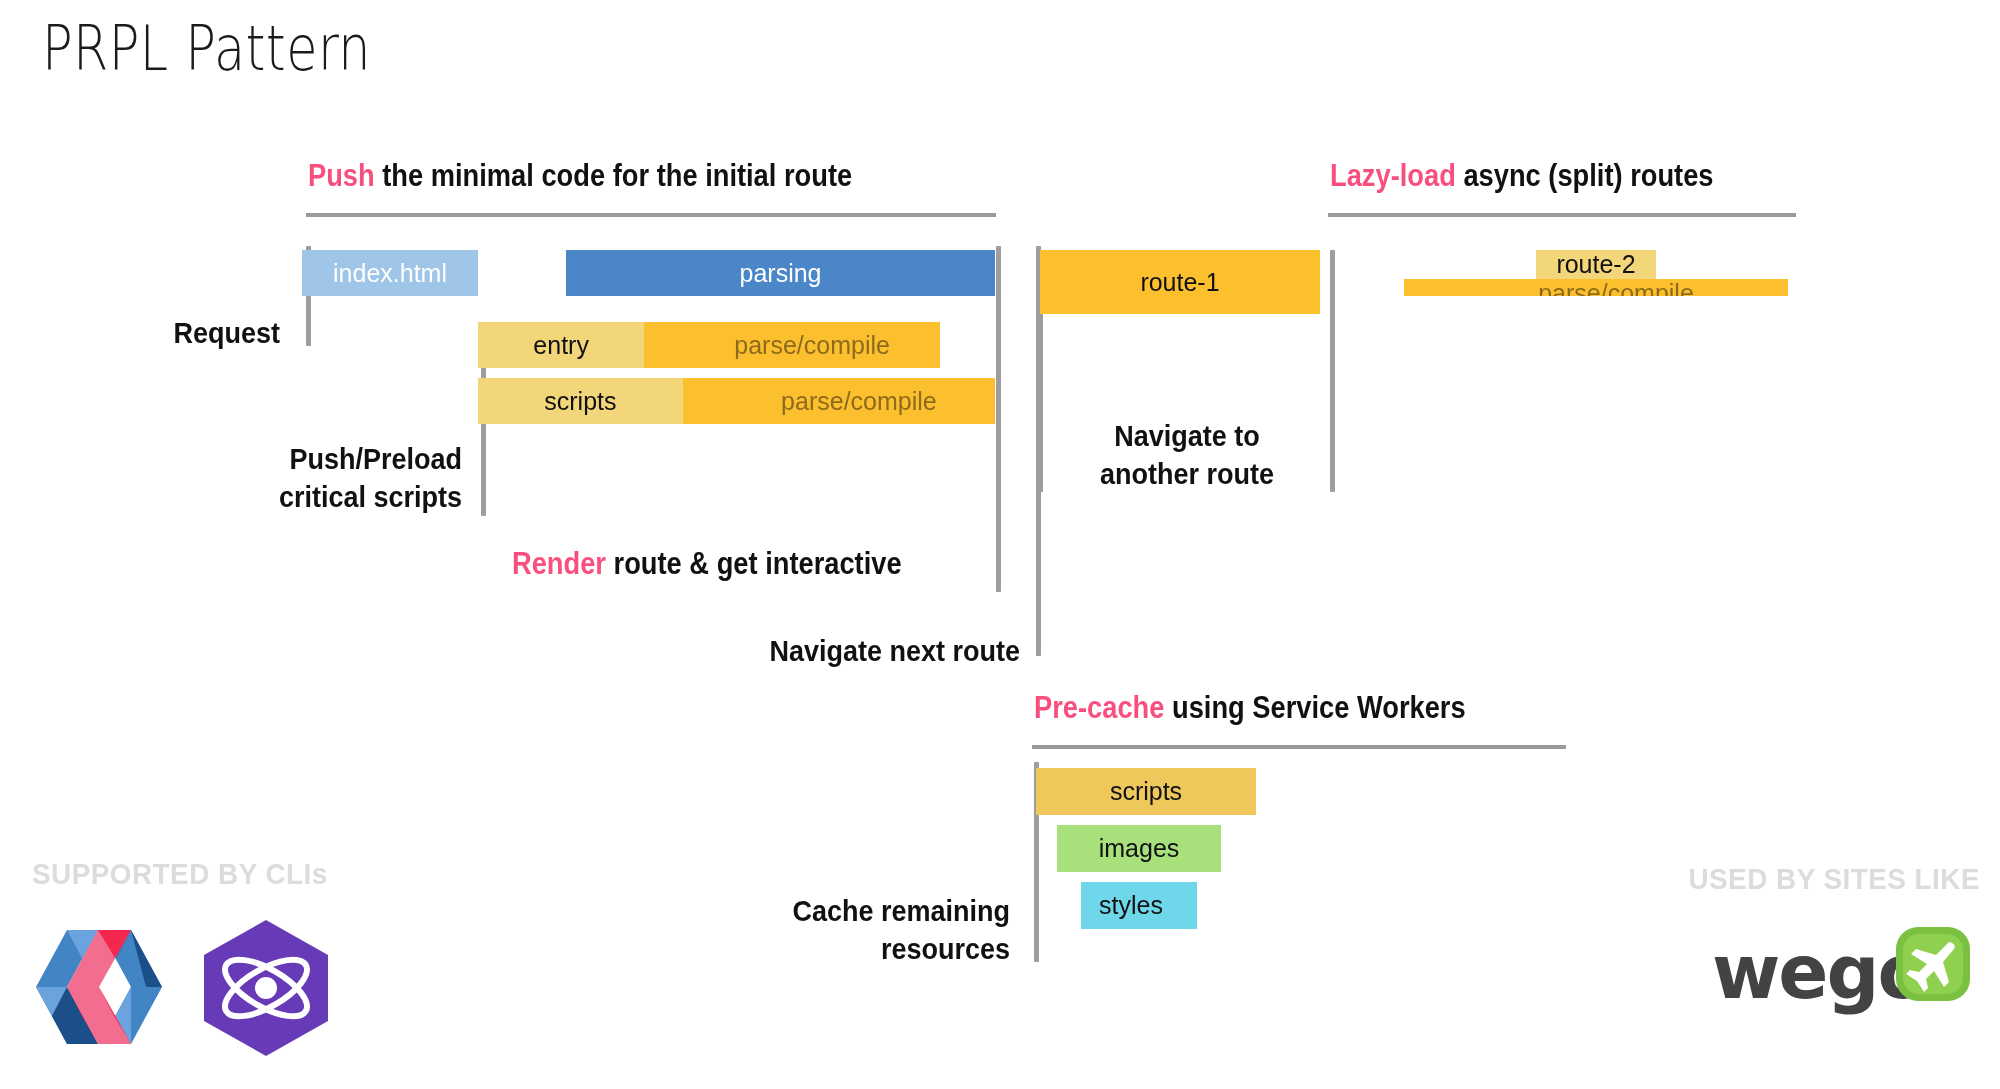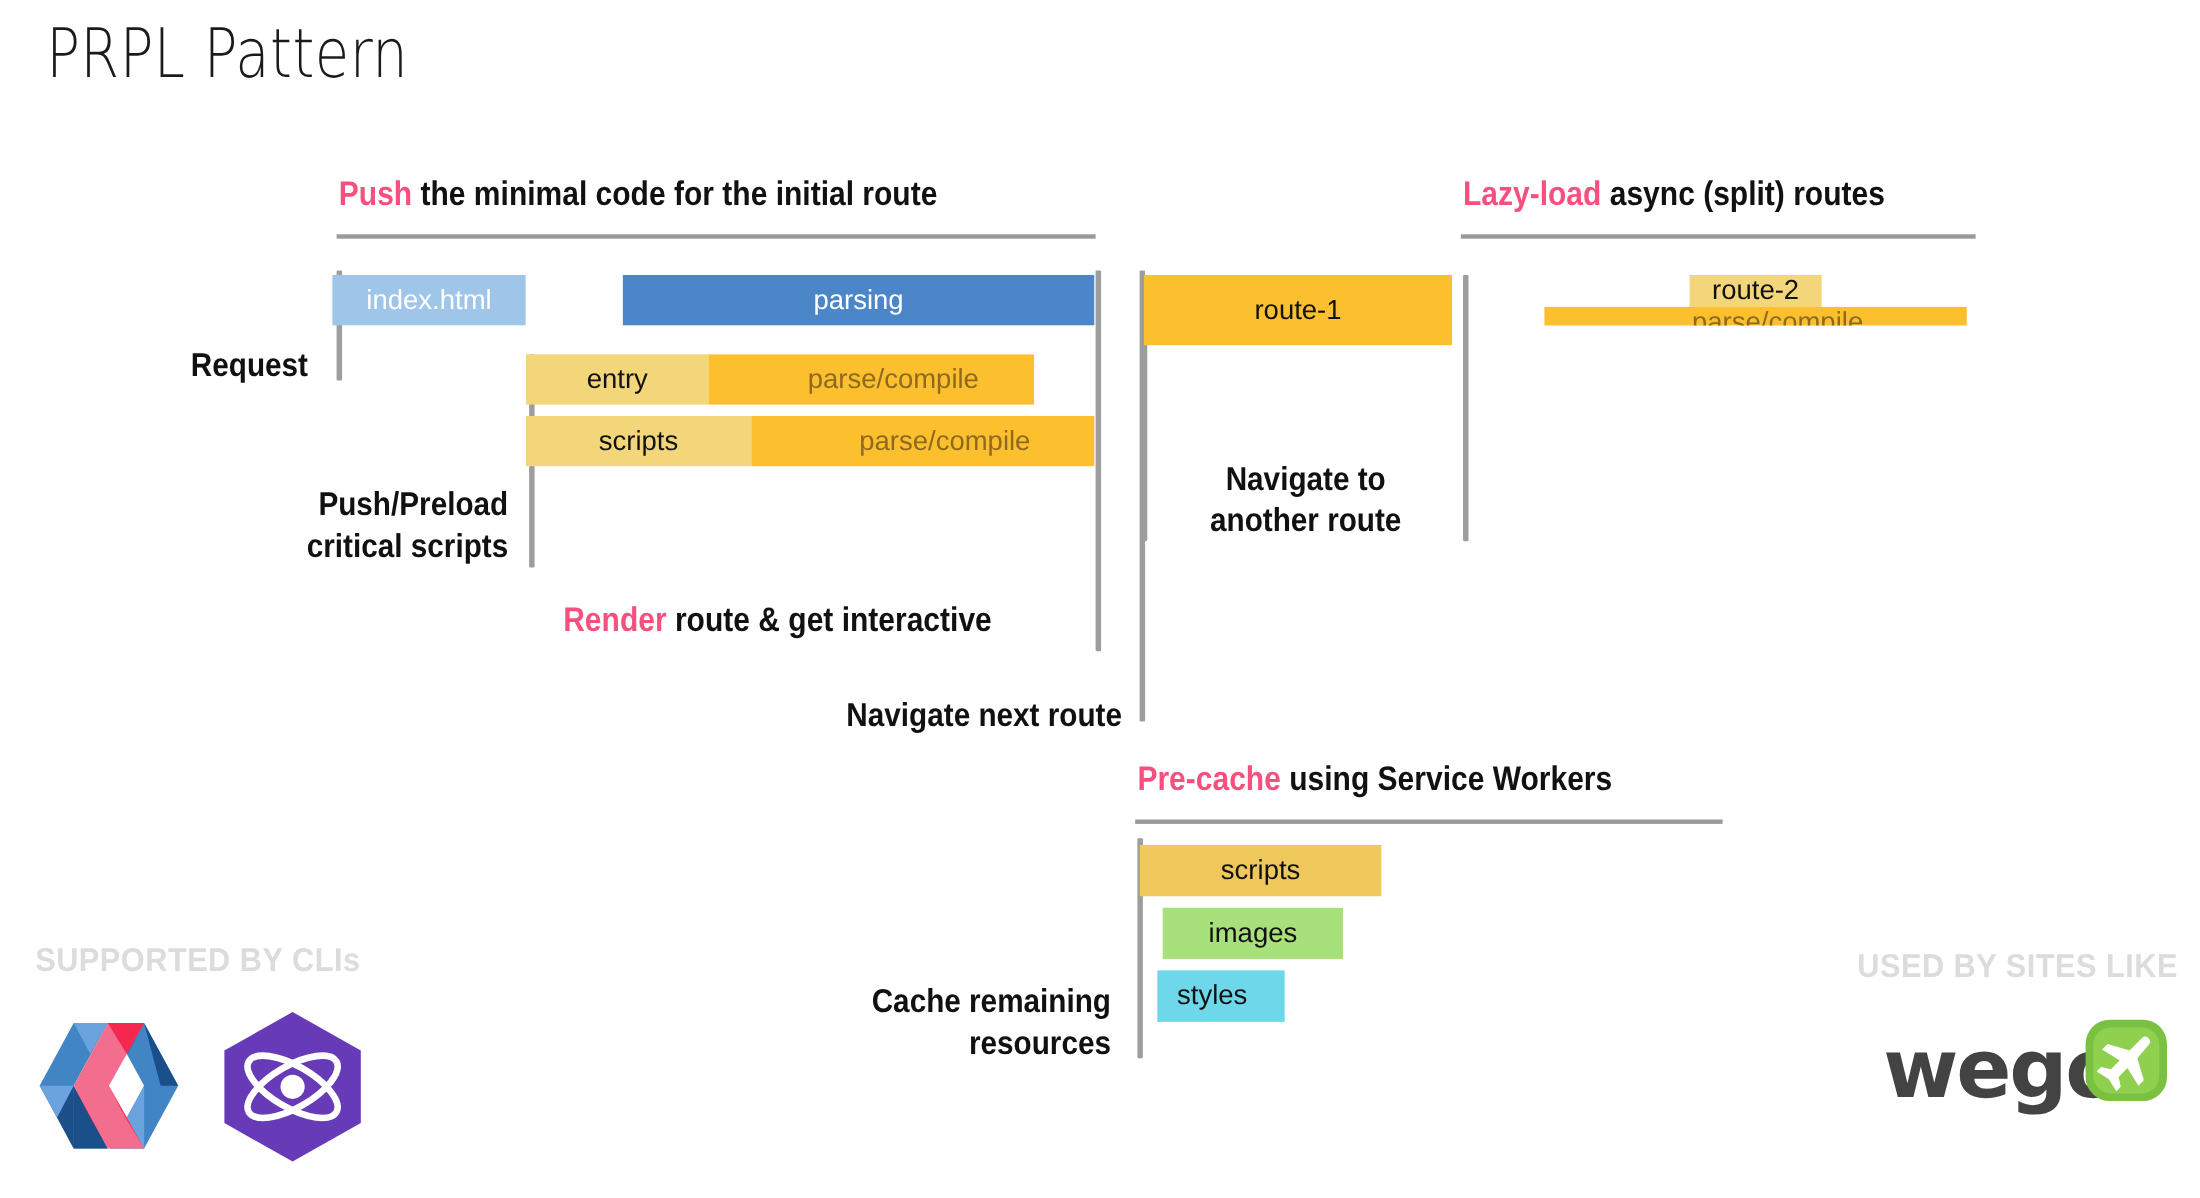--- a/index.html
+++ b/index.html
@@ -183,21 +183,21 @@
   </div>
 
   <div class="bar" style="left:1036px; top:768px; width:220px; height:47px;">
     <div class="seg label-dark" style="width:220px; background:#efc85c;">scripts</div>
   </div>
 
   <div class="bar" style="left:1036px; top:825px; width:164px; height:47px;padding-left:21px;">
     <div class="seg label-dark" style="width:164px; background:#a8e07c;">images</div>
   </div>
 
-  <div class="bar" style="left:1052px; top:882px; width:116px; height:47px;">
+  <div class="bar" style="left:1081px; top:882px; width:116px; height:47px;">
     <div class="seg label-dark" style="width:116px; background:#6fd7ea; justify-content:flex-start; padding-left:18px; box-sizing:border-box;">styles</div>
   </div>
 
   <div class="caption right" style="left:0px; top:314px; width:280px;">Request</div>
 
   <div class="caption right" style="left:0px; top:440px; width:462px;">
     <div>Push/Preload</div>
     <div>critical scripts</div>
   </div>
 

